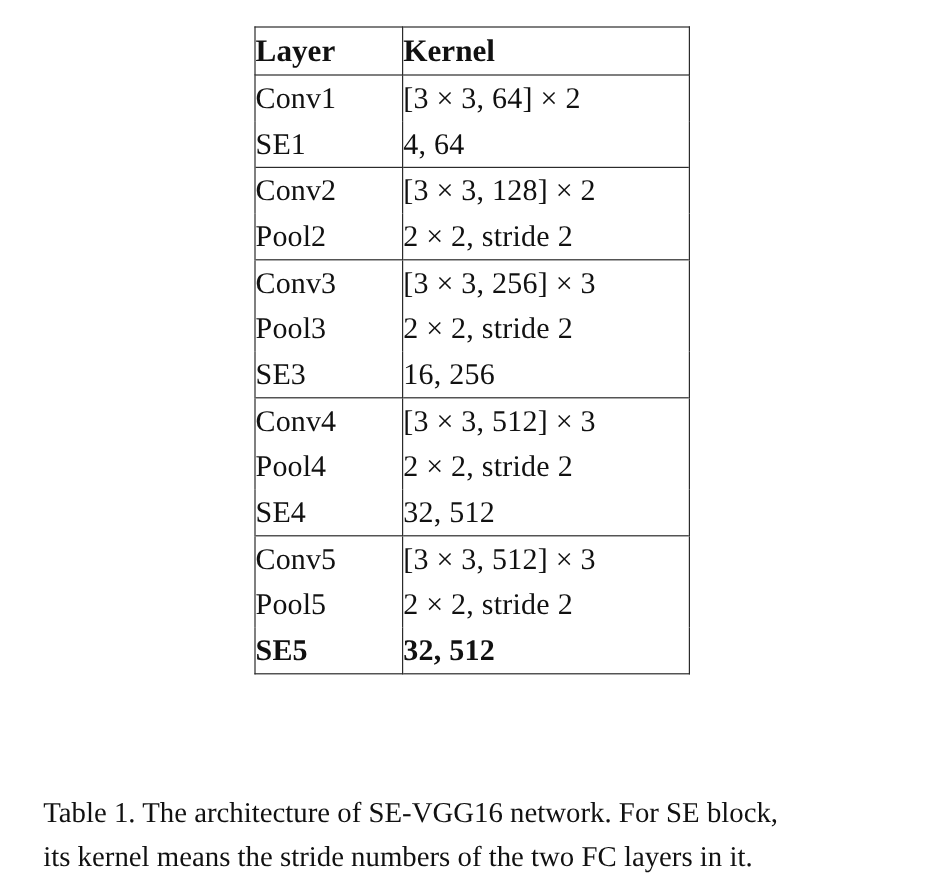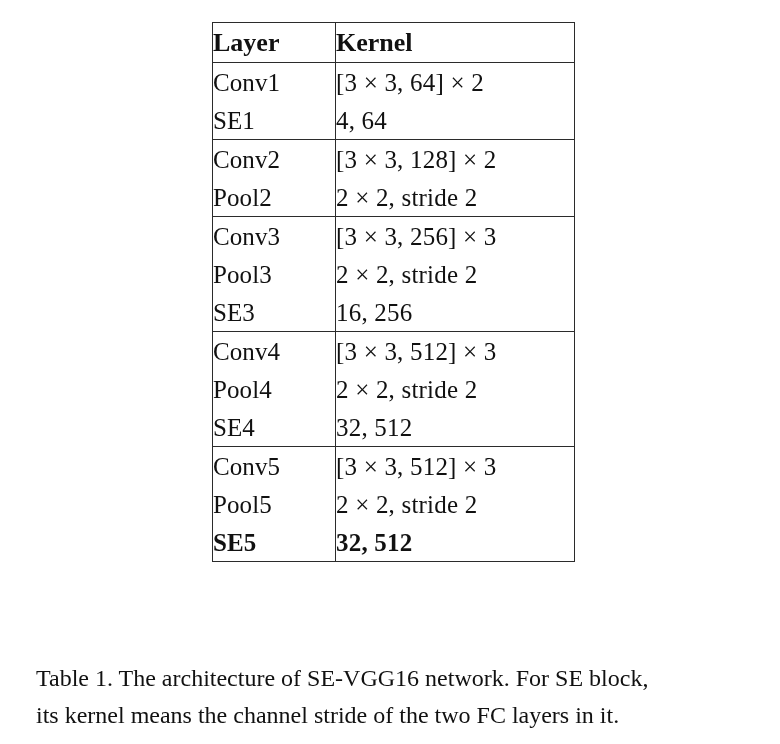--- a/index.html
+++ b/index.html
@@ -176,16 +176,16 @@
         <tr>
           <td class="layer-cell">SE5</td>
           <td class="kernel-cell">32, 512</td>
         </tr>
       </tbody>
     </table>
   </div>
 
   <div class="caption">
     <span class="cap-line">Table 1. The architecture of SE-VGG16 network.  For SE block,</span>
-    <span class="cap-line">its kernel means the channel stride of the two FC layers in it.</span>
+    <span class="cap-line">its kernel means the stride numbers of the two FC layers in it.</span>
   </div>
 
 </div>
 
 </body></html>

